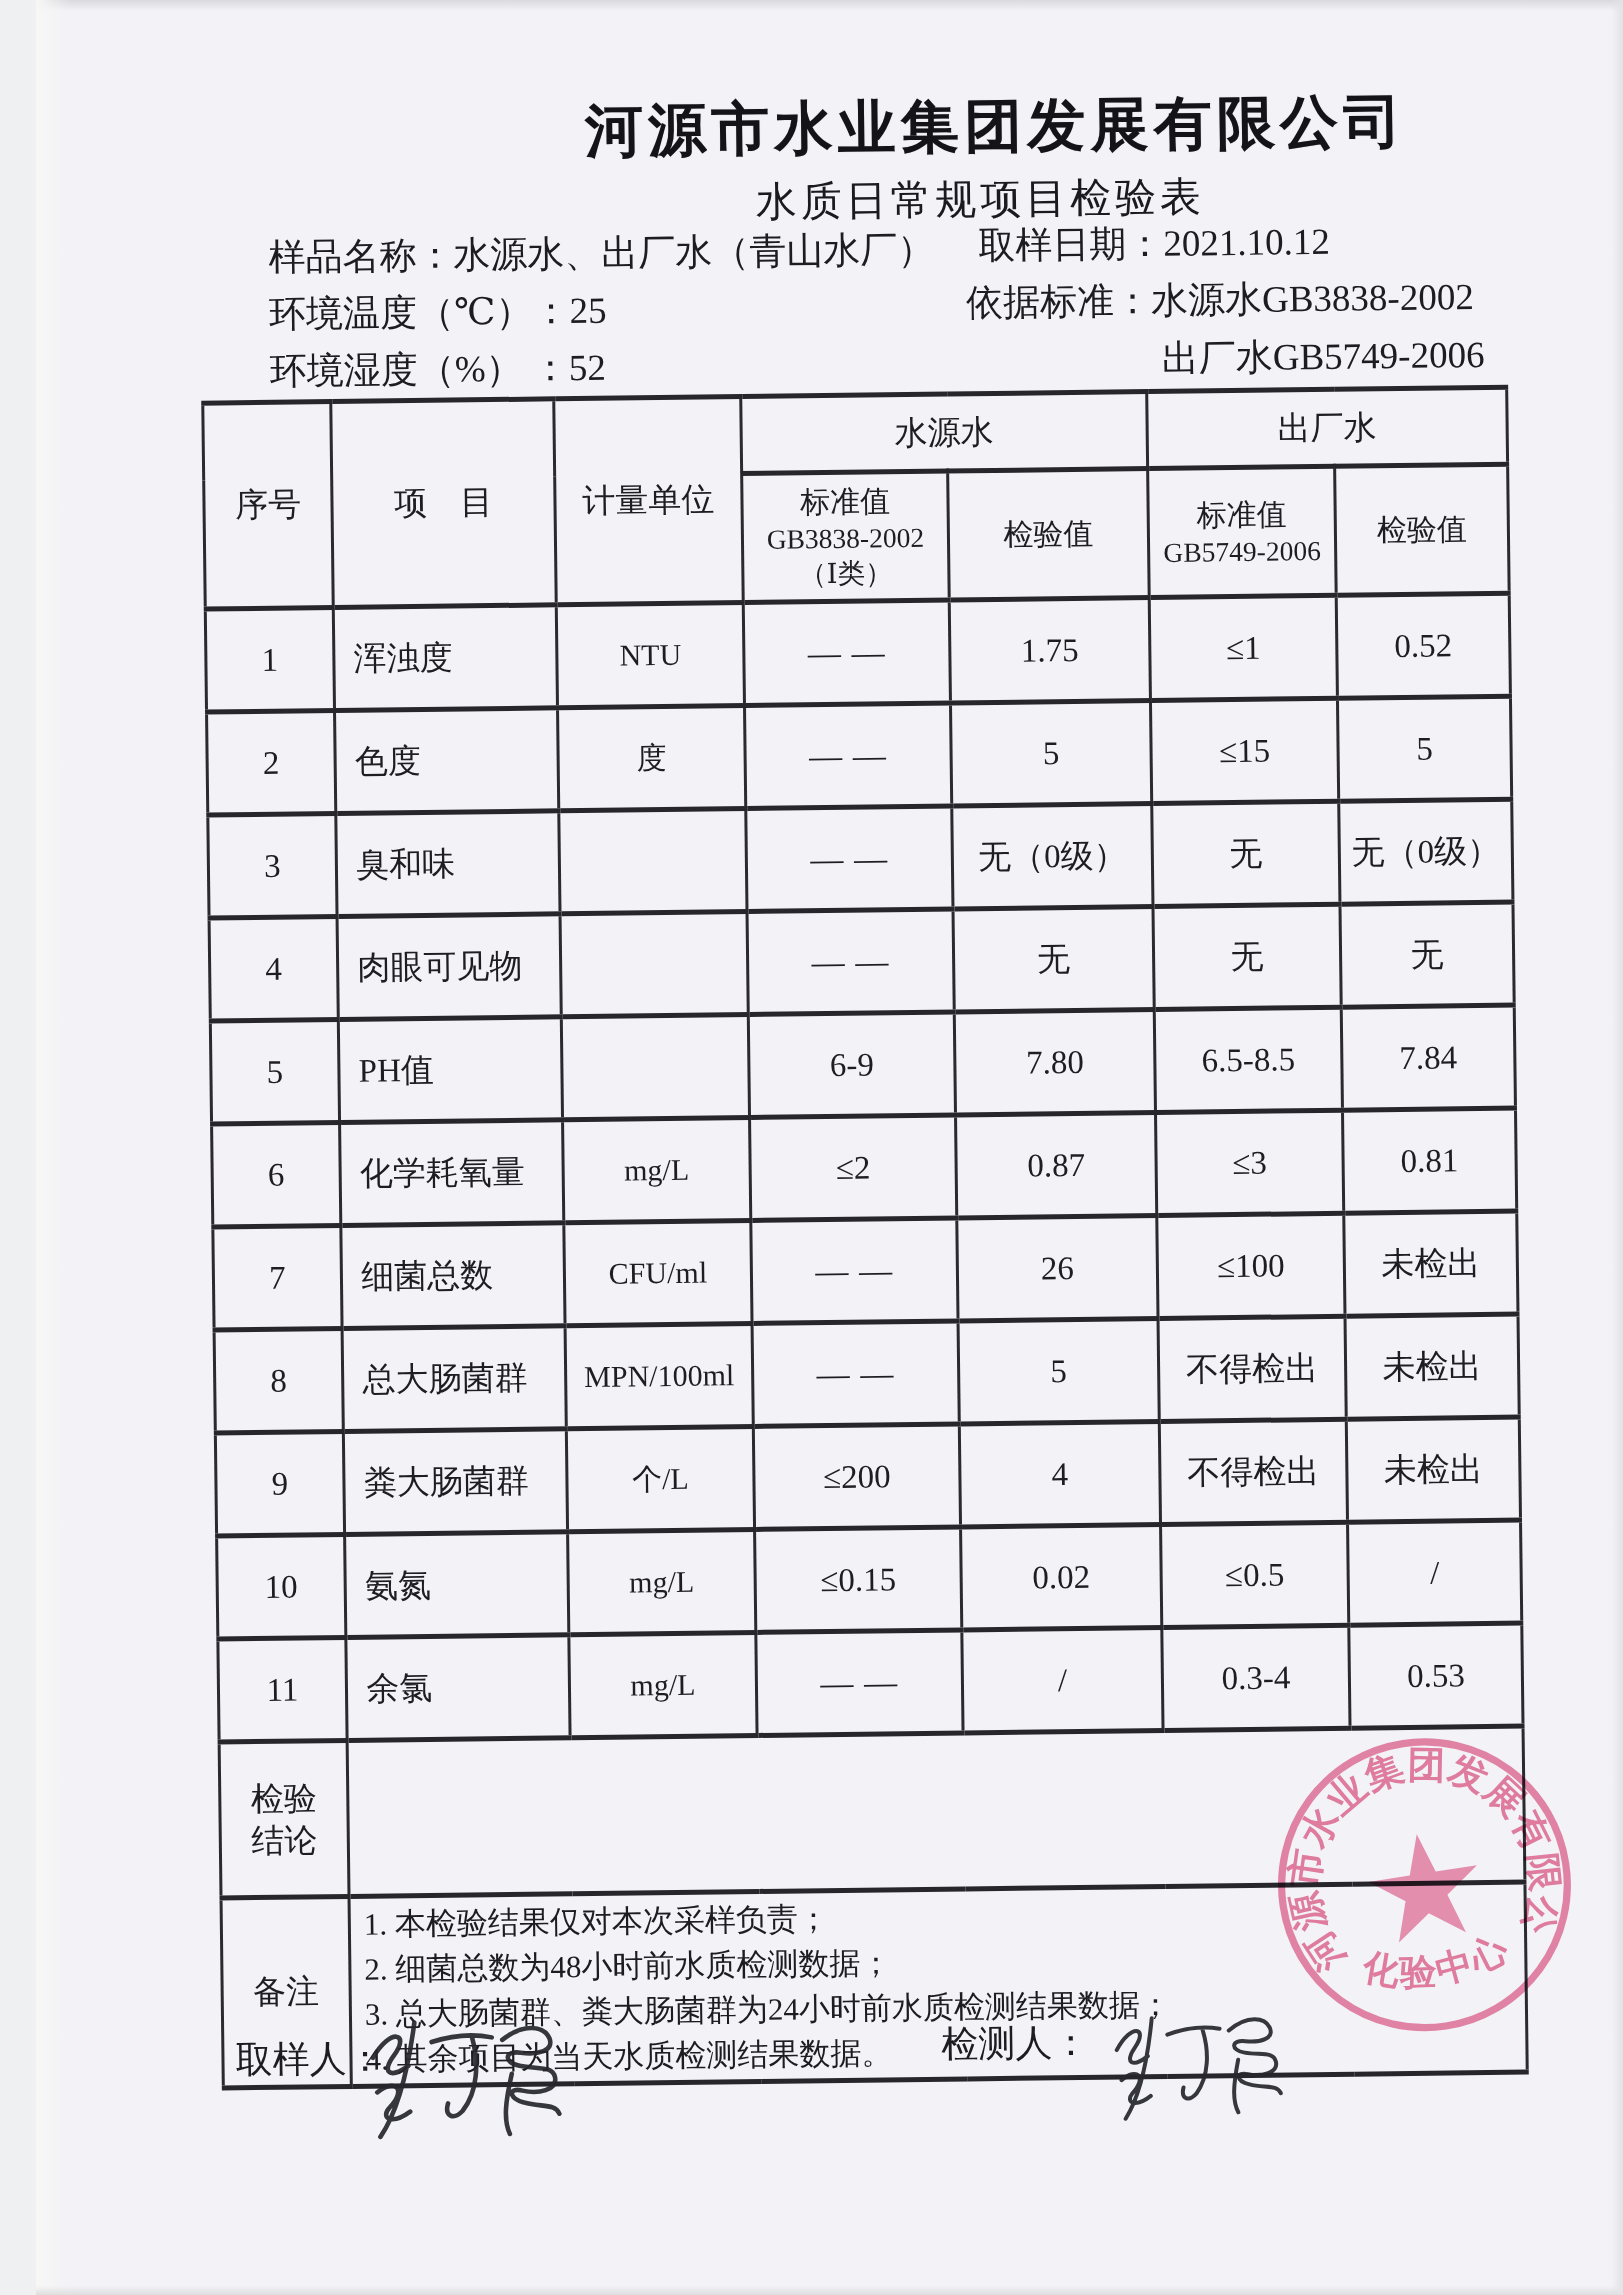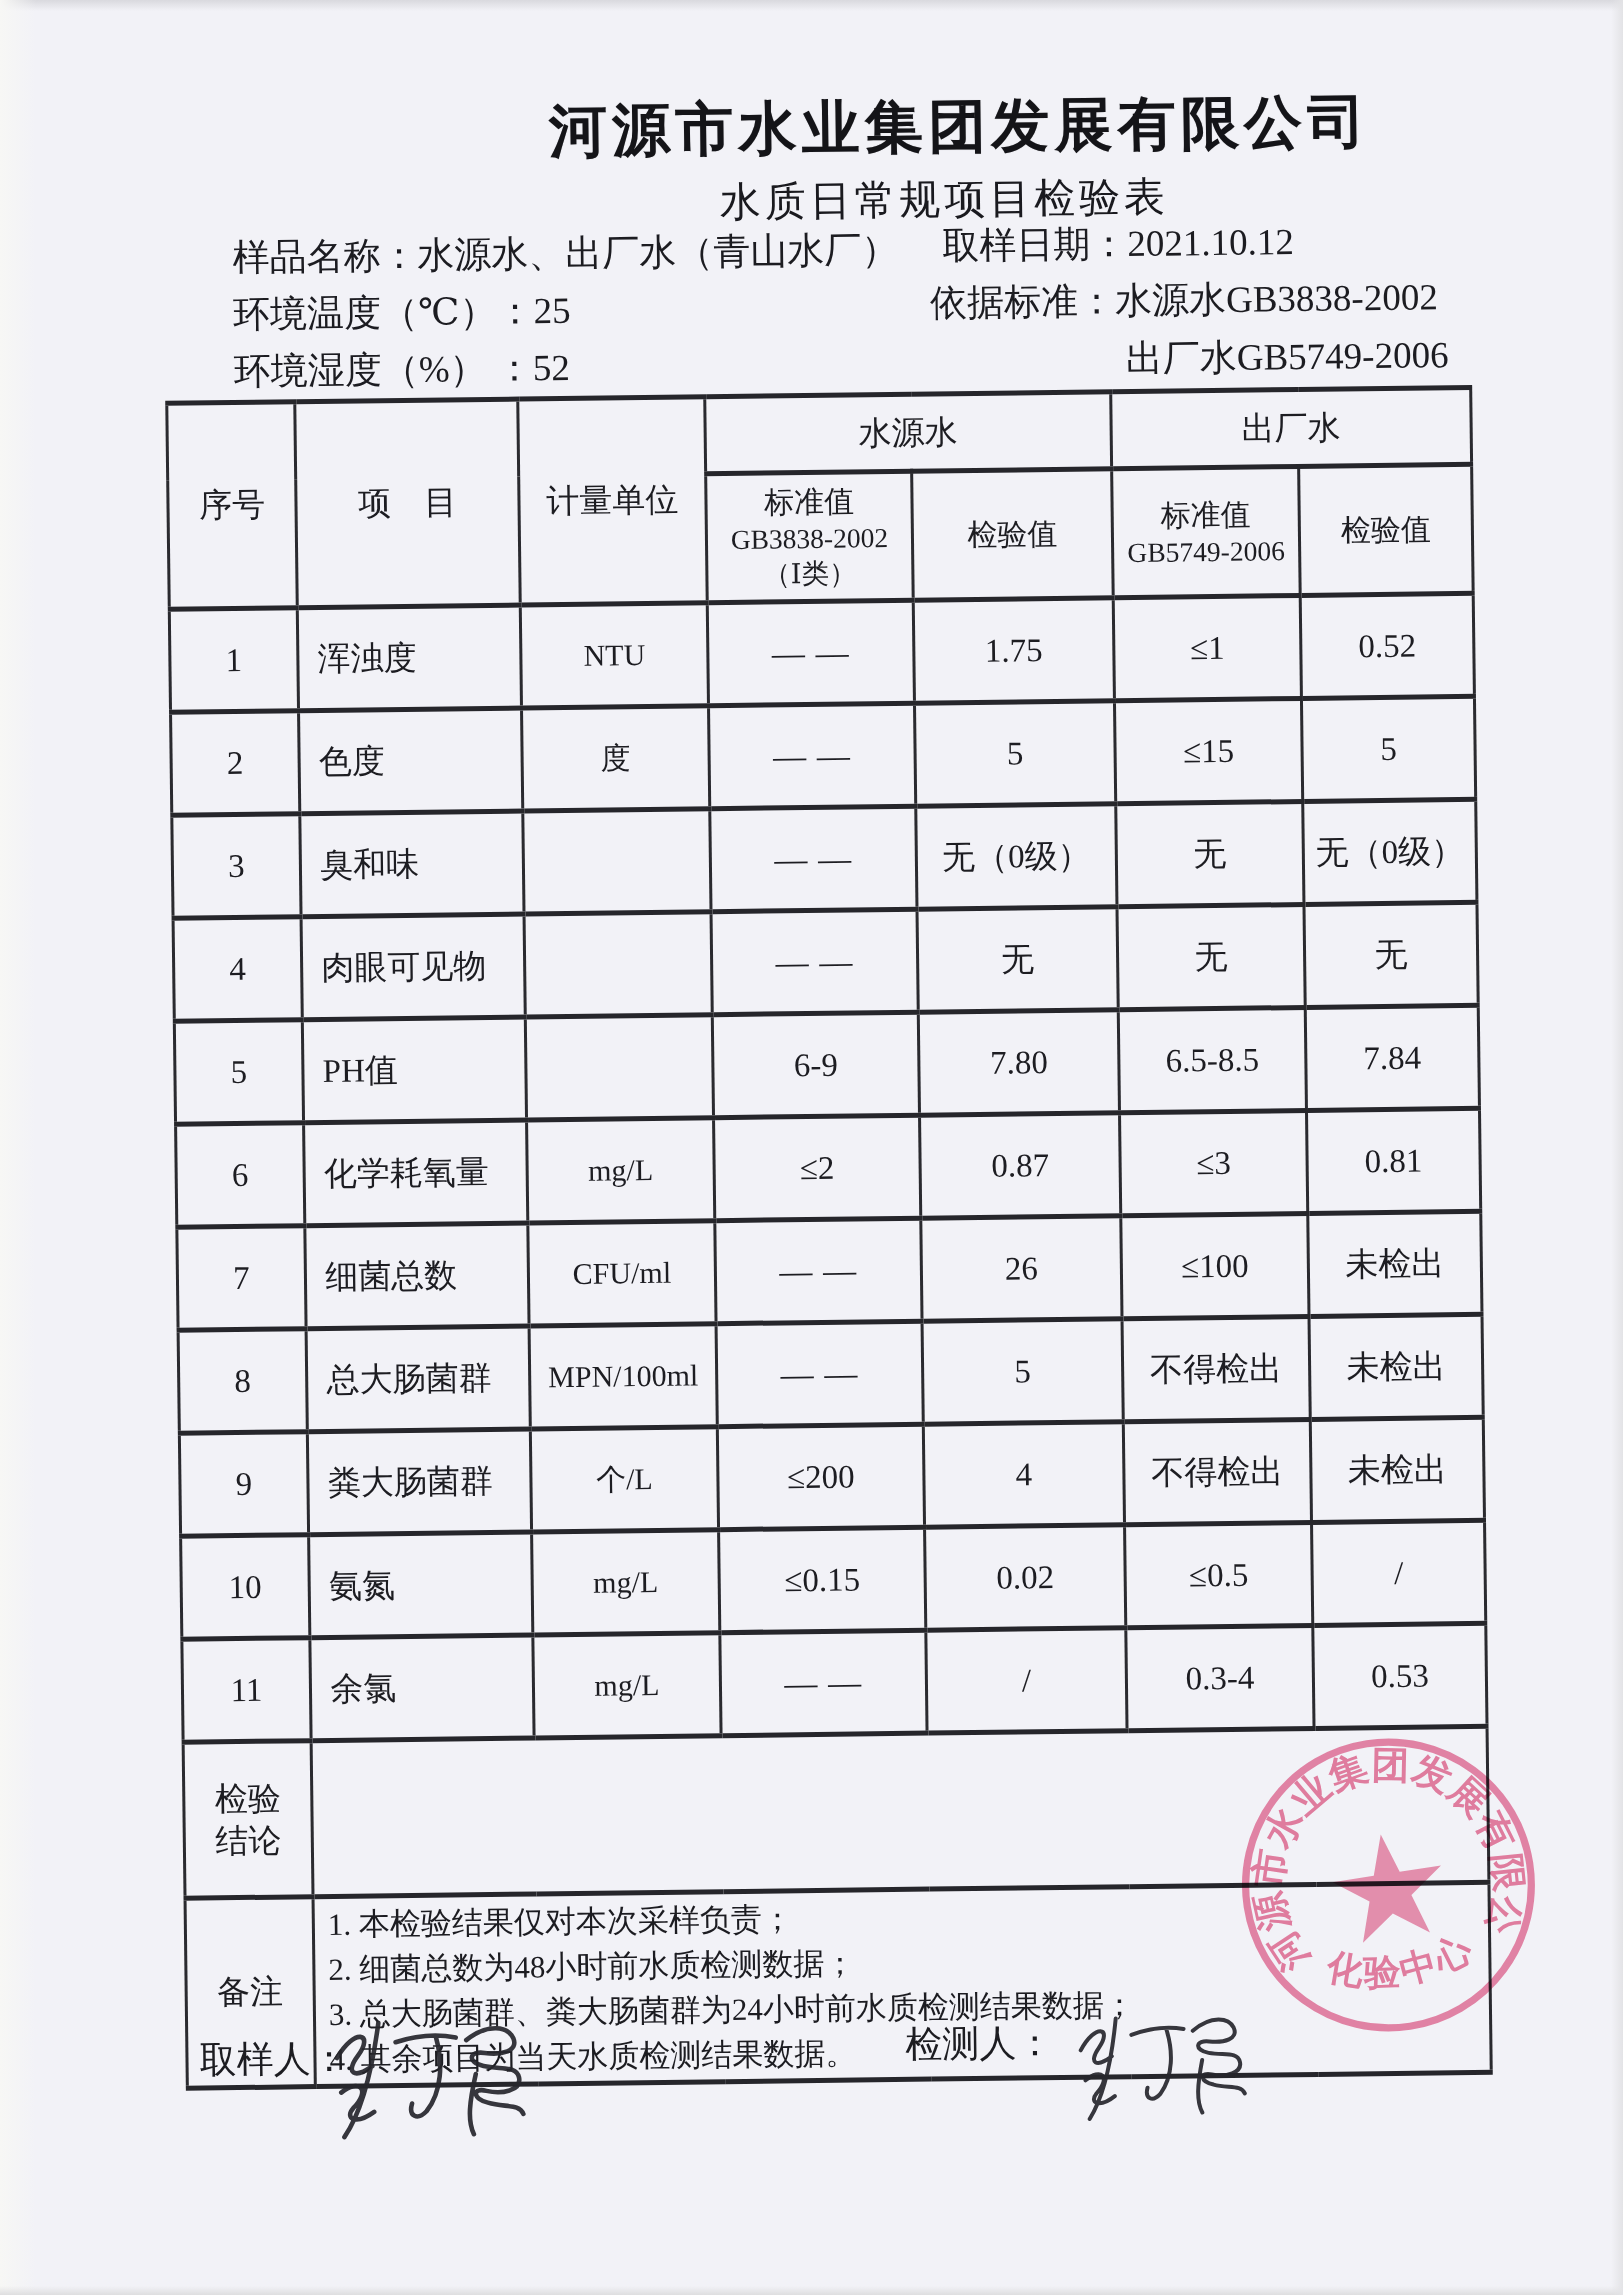--- a/index.html
+++ b/index.html
@@ -5,20 +5,21 @@
   html,body{margin:0;padding:0;}
   body{
     width:1623px;height:2295px;
     background:#eef0f2;
     font-family:"Liberation Serif","DejaVu Serif",serif;
     position:relative;overflow:hidden;
   }
   .page{
     position:absolute;inset:0;
     background:#f2f2f7;
+    margin-left:36px;
   }
   .edge-top{position:absolute;left:0;top:0;width:100%;height:10.5px;
     background:linear-gradient(#d9d9de,rgba(242,242,247,0));}
   .edge-left{position:absolute;left:0;top:0;width:36px;height:100%;
     background:linear-gradient(90deg,#f7f7f5,rgba(242,242,247,0));}
   .edge-bottom{position:absolute;left:0;bottom:0;width:100%;height:9.2px;
     background:linear-gradient(rgba(242,242,247,0),#dededf);}
   .edge-right{position:absolute;right:0;top:0;width:11.8px;height:100%;
     background:linear-gradient(270deg,#e3e3e6,rgba(242,242,247,0));}
 

